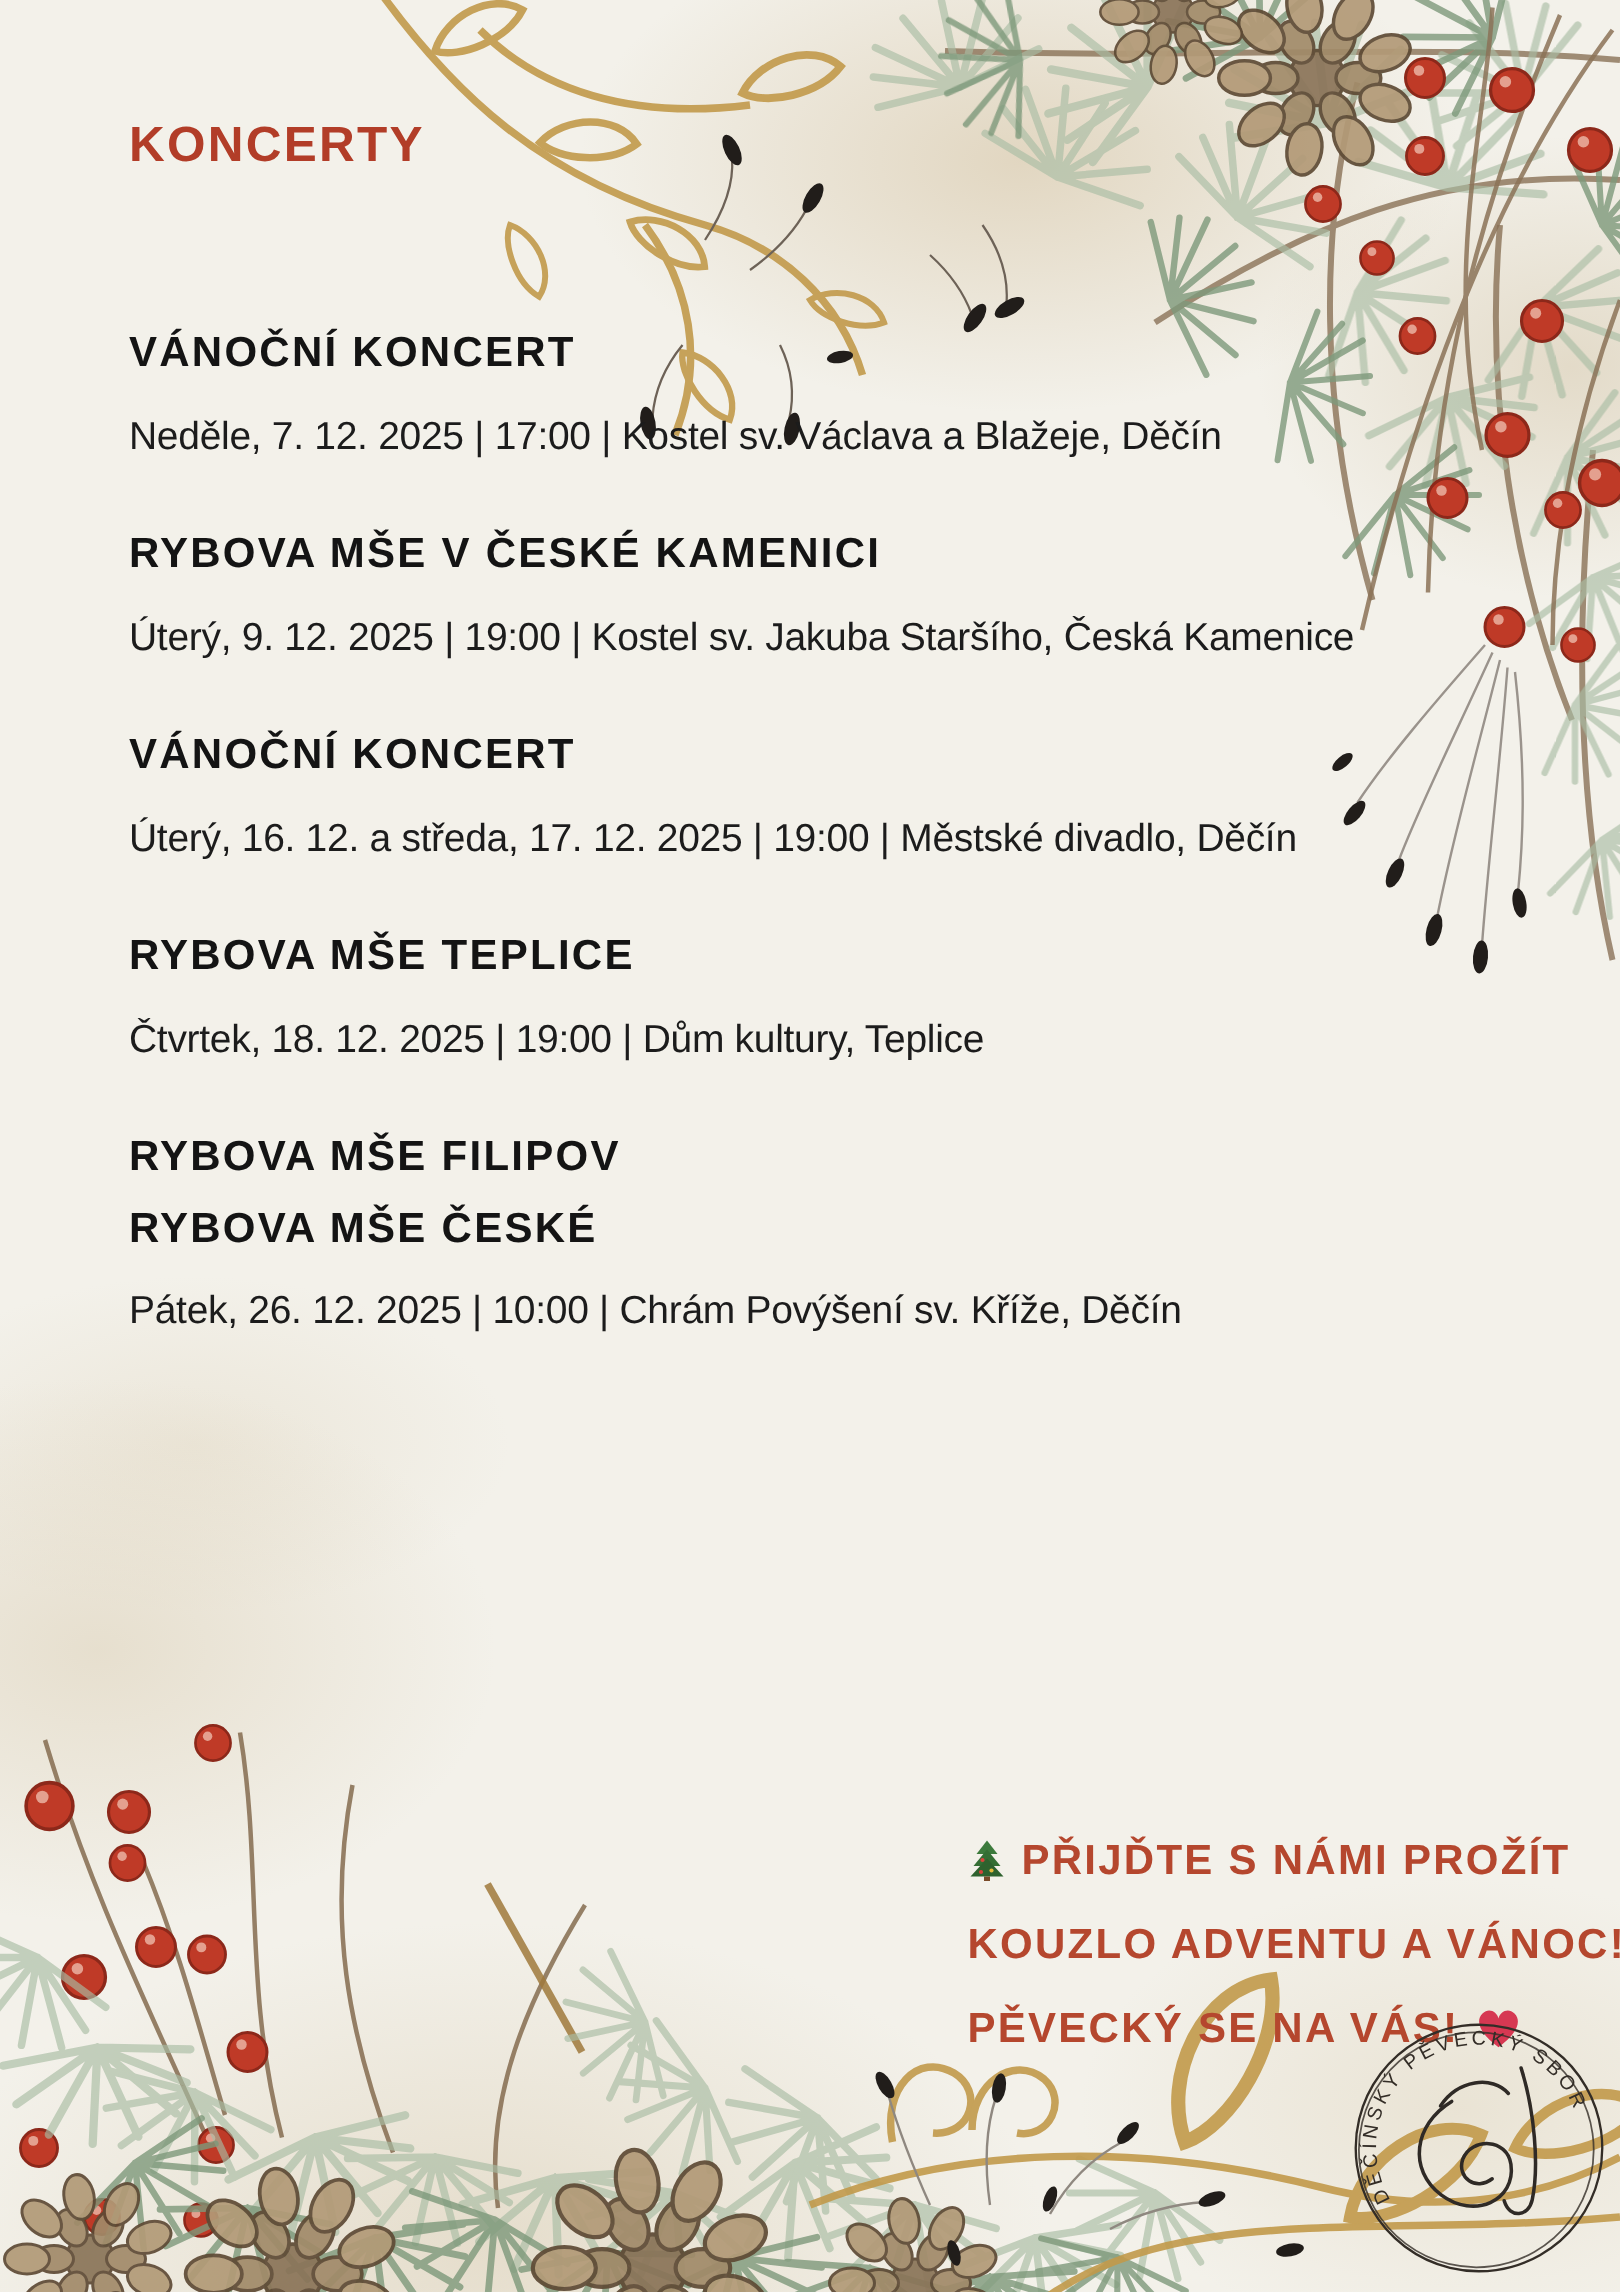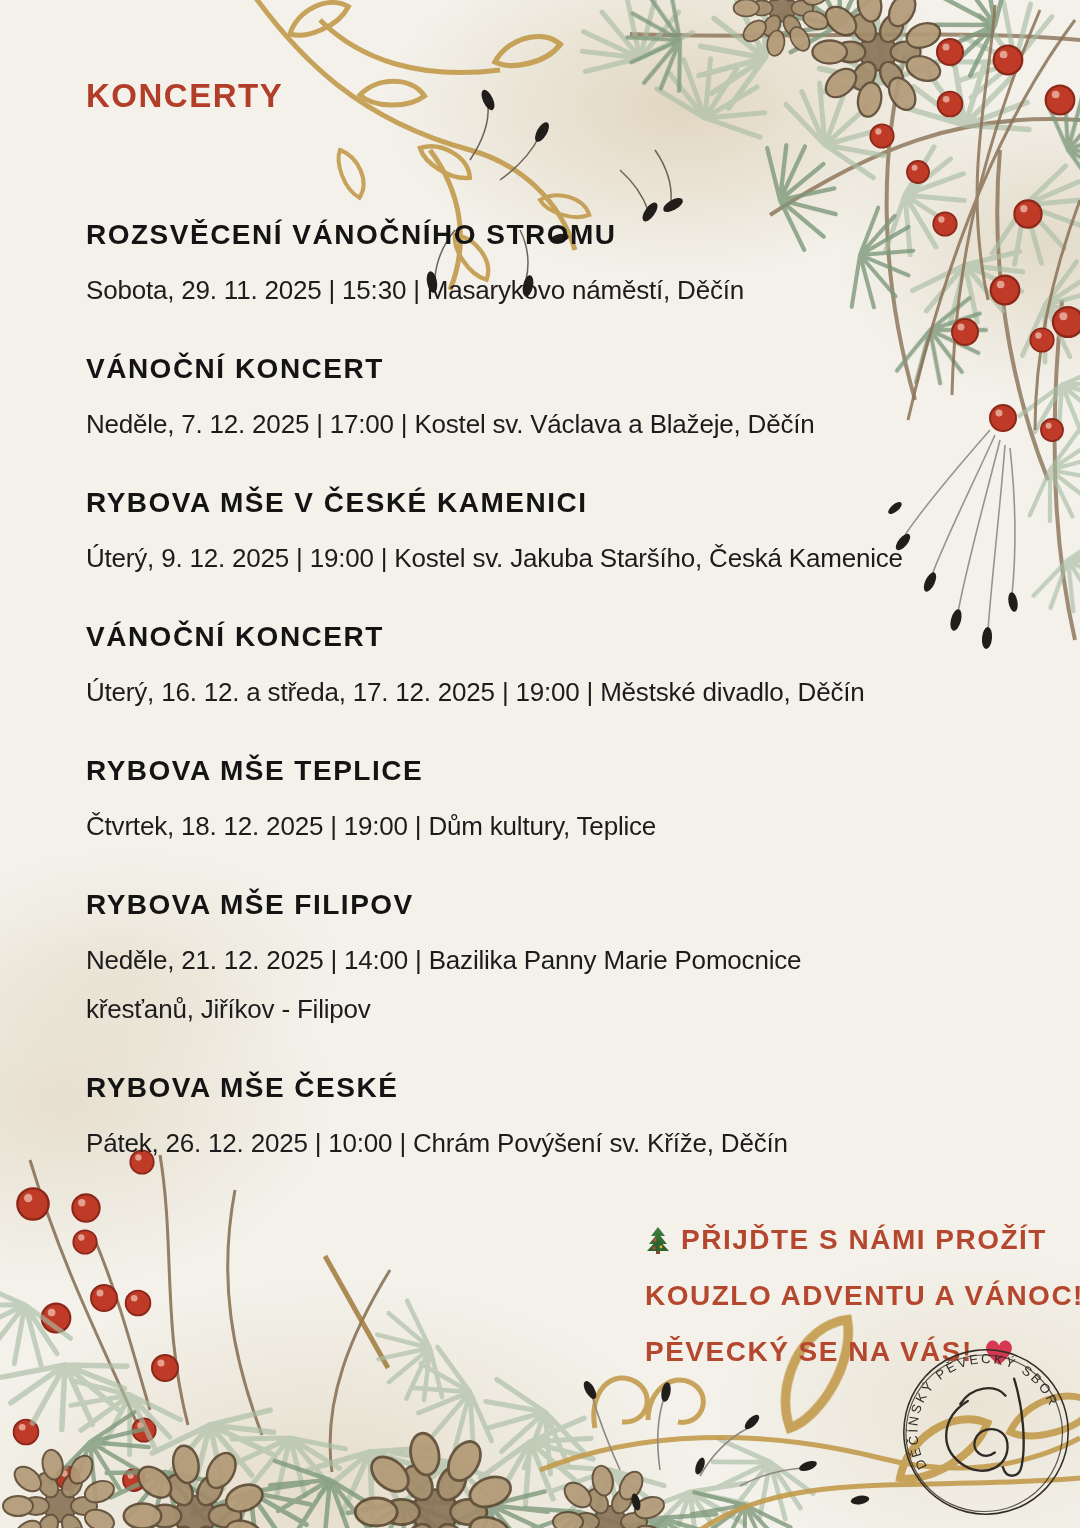--- a/index.html
+++ b/index.html
@@ -270,43 +270,37 @@
   </svg>
 
   <div class="textlayer">
 
     <h1 class="title">
       <span>KONCERTY</span>
     </h1>
 
     <div class="events">
       <article class="event">
-        <h2>ROZSVĚCENÍ VÁNOČNÍHO STROMU</h2>
-        <p>Sobota, 29. 11. 2025 | 15:30 | Masarykovo náměstí, Děčín</p>
-      </article>
-      <article class="event">
         <h2>VÁNOČNÍ KONCERT</h2>
         <p>Neděle, 7. 12. 2025 | 17:00 | Kostel sv. Václava a Blažeje, Děčín</p>
       </article>
       <article class="event">
         <h2>RYBOVA MŠE V ČESKÉ KAMENICI</h2>
         <p>Úterý, 9. 12. 2025 | 19:00 | Kostel sv. Jakuba Staršího, Česká Kamenice</p>
       </article>
       <article class="event">
         <h2>VÁNOČNÍ KONCERT</h2>
         <p>Úterý, 16. 12. a středa, 17. 12. 2025 | 19:00 | Městské divadlo, Děčín</p>
       </article>
       <article class="event">
         <h2>RYBOVA MŠE TEPLICE</h2>
         <p>Čtvrtek, 18. 12. 2025 | 19:00 | Dům kultury, Teplice</p>
       </article>
       <article class="event">
         <h2>RYBOVA MŠE FILIPOV</h2>
-        <p>Neděle, 21. 12. 2025 | 14:00 | Bazilika Panny Marie Pomocnice
-křesťanů, Jiříkov - Filipov</p>
       </article>
       <article class="event">
         <h2>RYBOVA MŠE ČESKÉ</h2>
         <p>Pátek, 26. 12. 2025 | 10:00 | Chrám Povýšení sv. Kříže, Děčín</p>
       </article>
     </div>
 
     <div class="footer">
       <div class="fline">
         <svg class="icon" width="26" height="28" viewBox="0 0 26 28">

